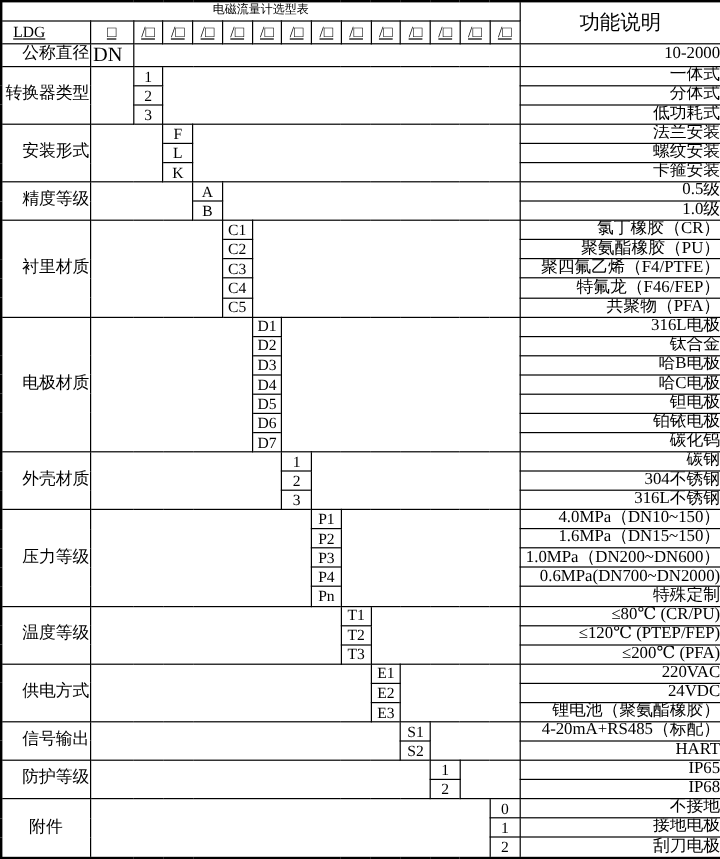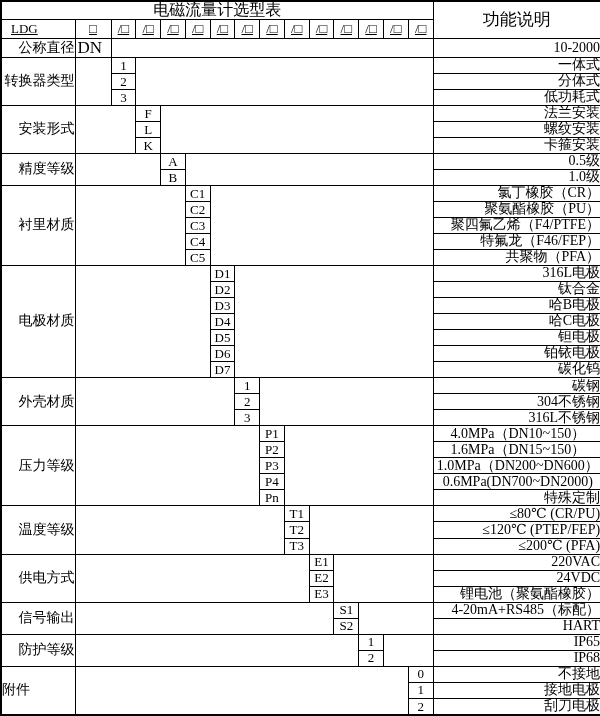--- a/index.html
+++ b/index.html
@@ -26,44 +26,44 @@
     overflow: hidden;
     white-space: nowrap;
     font-size: 14px;
     line-height: 1.05;
     vertical-align: middle;
   }
   tr.title-row { height: 16px; }
   tr.model-row { height: 19px; text-decoration: underline; }
   td.title-cell {
     text-align: center;
-    font-size: 16px;
+    font-size: 10px;
   }
   td.desc-head {
     text-align: center;
     font-size: 17px;
   }
   td.label-cell {
     text-align: right;
     padding-left: 0;
   }
-  td.label-cell.center { text-align: left; padding-left: 0; }
+  td.label-cell.center { text-align: center; padding-left: 0; }
   td.ldg-cell { text-align: left; padding-left: 9px; font-size: 13px; }
   td.code-cell {
     text-align: center;
     font-size: 13px;
   }
   td.dn-cell { text-align: left; padding-left: 2px; font-size: 17px; }
   td.slot-cell { text-align: center; font-size: 13px; }
   td.box-cell { text-align: center; font-size: 13px; }
   td.desc-cell {
     text-align: right;
   }
   td.desc-cell.left {
-    text-align: center;
+    text-align: right;
     padding-left: 2px;
   }
   td.blank-cell { background: #ffffff; }
 </style>
 </head>
 <body>
 
 <table class="sel-table">
   <colgroup>
     <col style="width:74px">

